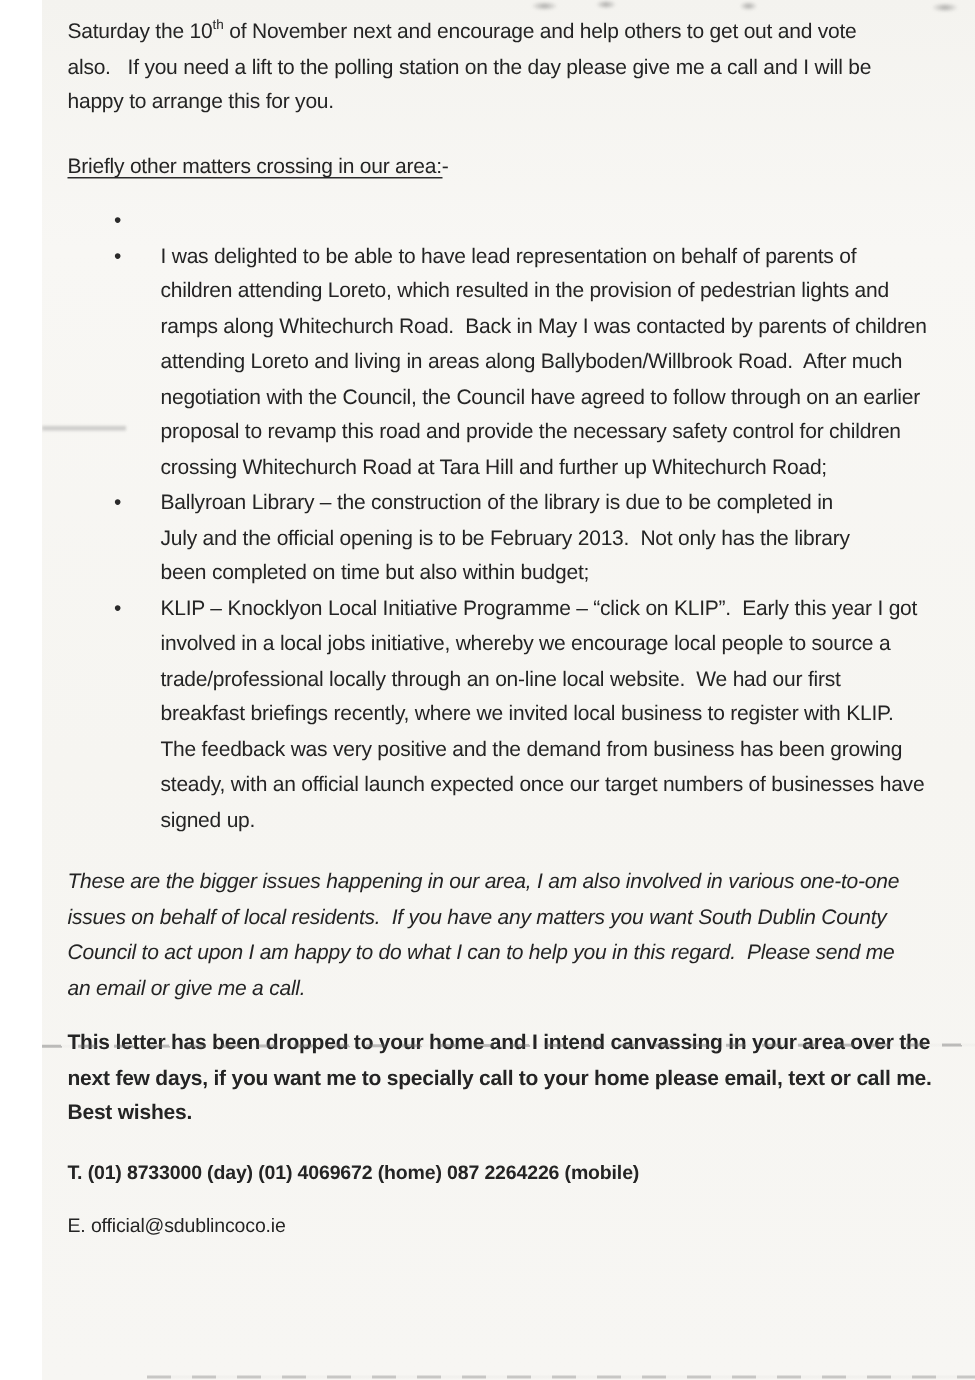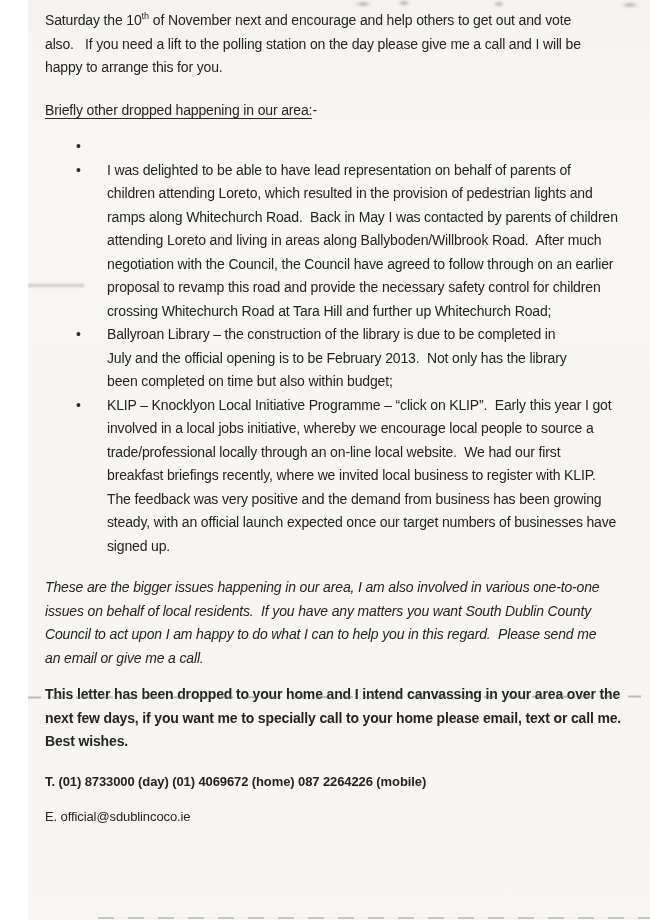--- a/index.html
+++ b/index.html
@@ -94,21 +94,21 @@
   <div class="artifact smudge smudge-3"></div>
   <div class="artifact smudge smudge-4"></div>
   <div class="artifact streak-left"></div>
   <div class="artifact scanline-mid"></div>
   <div class="artifact scanline-bottom"></div>
 
   <div class="para pre"><span>Saturday the 10</span><sup class="ordinal">th</sup><span class="pre"> of November next and encourage and help others to get out and vote
 also.   If you need a lift to the polling station on the day please give me a call and I will be
 happy to arrange this for you.</span></div>
 
-  <div class="heading"><span class="underline">Briefly other dropped happening in our area:</span><span>-</span></div>
+  <div class="heading"><span class="underline">Briefly other matters crossing in our area:</span><span>-</span></div>
 
   <div class="bullets">
     <div class="bullet">
       <span class="dot">•</span>
     </div>
     <div class="bullet">
       <span class="dot">•</span>
       <span class="btext pre">I was delighted to be able to have lead representation on behalf of parents of
 children attending Loreto, which resulted in the provision of pedestrian lights and
 ramps along Whitechurch Road.  Back in May I was contacted by parents of children

